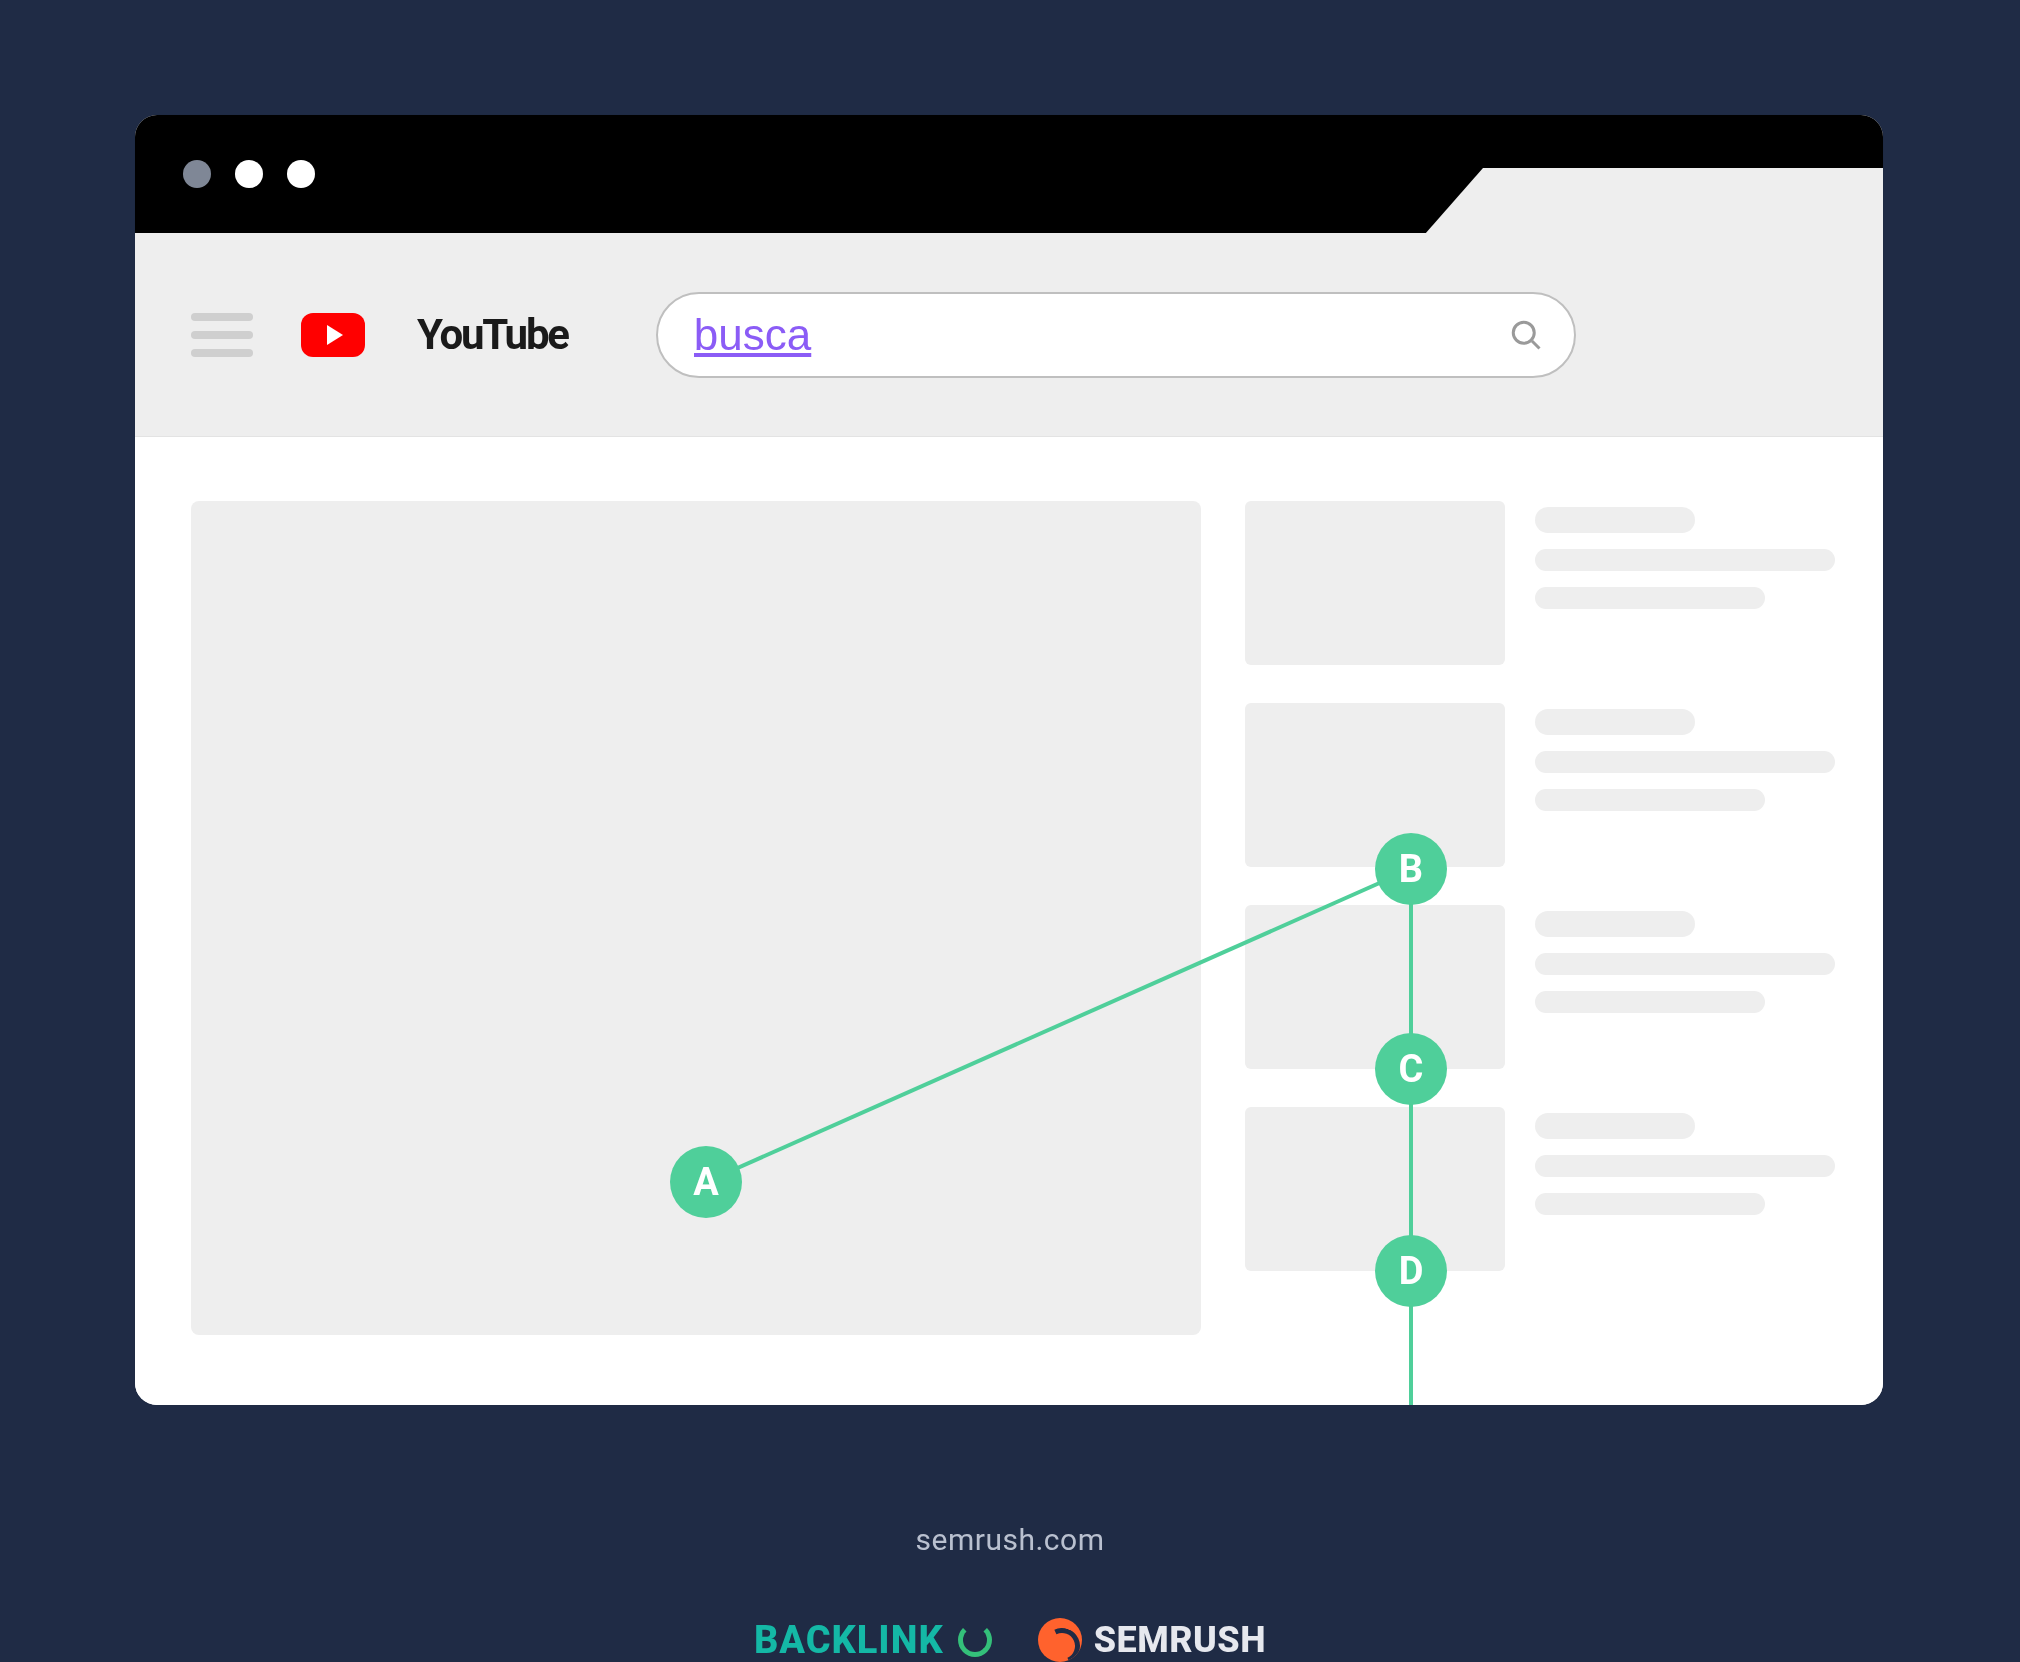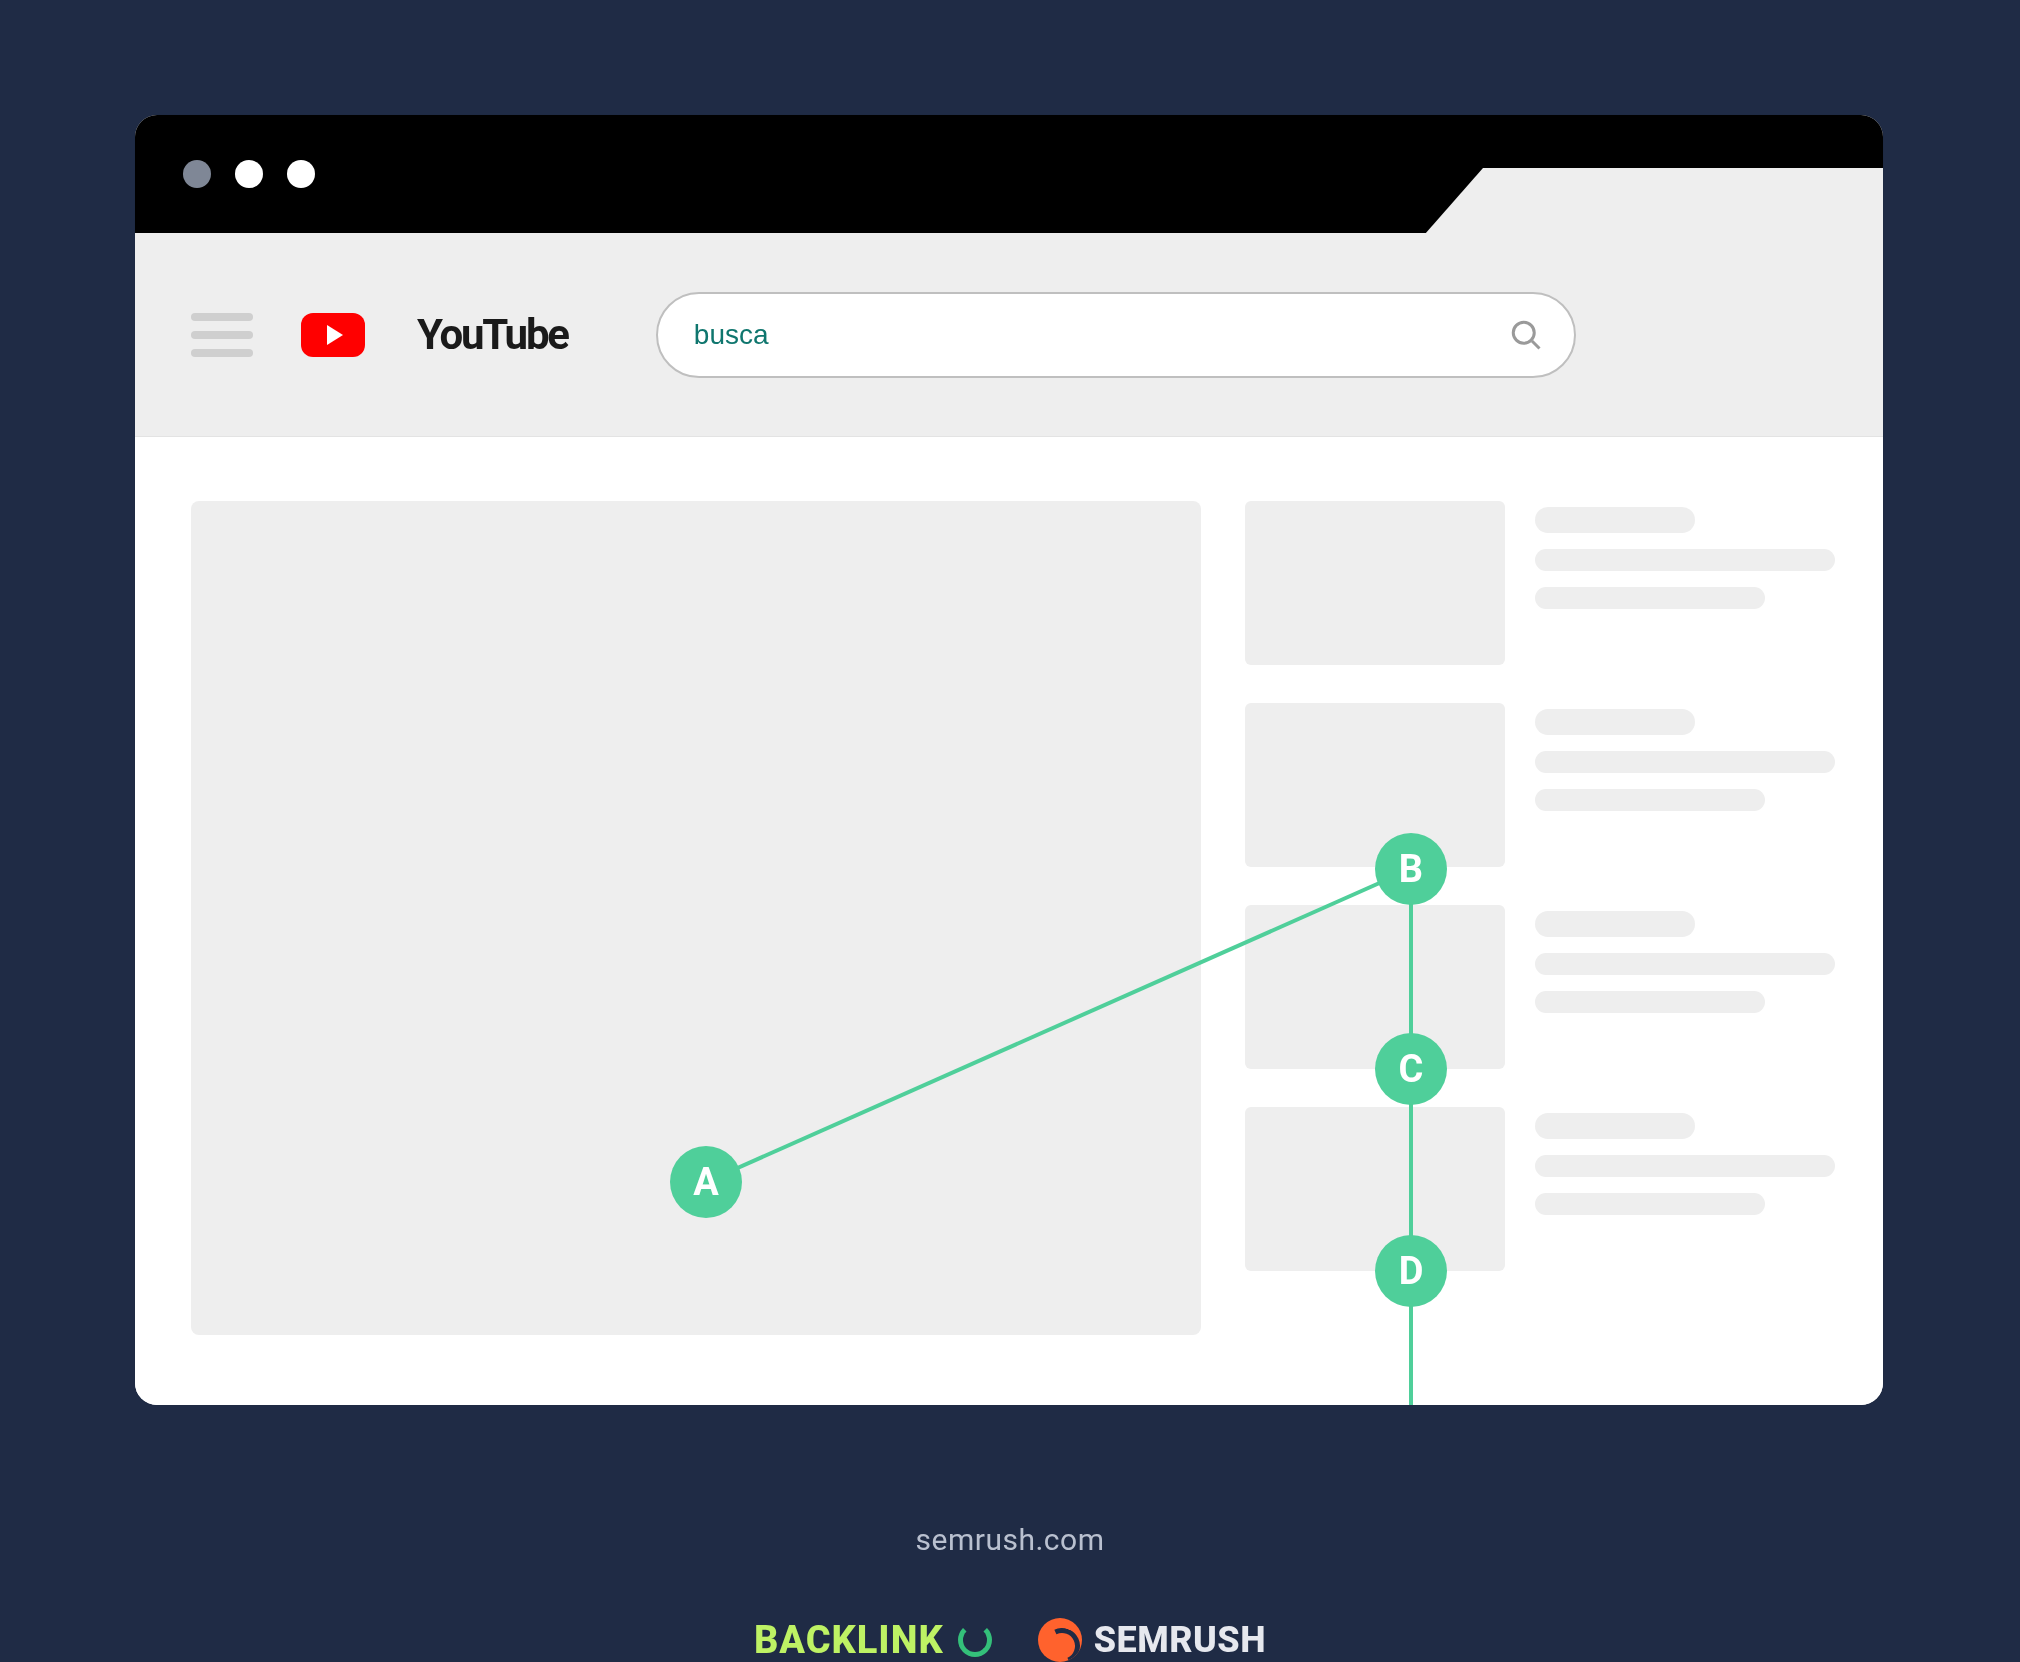--- a/index.html
+++ b/index.html
@@ -112,23 +112,24 @@
     background: #ffffff;
     display: flex;
     align-items: center;
     padding: 0 30px 0 36px;
     margin-left: 40px;
   }
   .search input {
     flex: 1;
     border: none;
     outline: none;
-    font-size: 28px;
-    color: #0f766e;
+    font-size: 44px;
+    color: #8b5cf6;
     background: transparent;
+    text-decoration: underline;
   }
   .search .mag {
     width: 36px; height: 36px;
     color: #9a9a9a;
   }
   .content {
     position: relative;
     padding: 64px 56px 70px 56px;
     display: flex;
     gap: 44px;
@@ -202,21 +203,21 @@
     padding: 0 100px 0 100px;
     color: #b9c0cf;
     flex-direction: column;
   }
   .footer .url { font-size: 30px; letter-spacing: 0.5px; }
   .brands { display: flex; align-items: center; gap: 46px; }
   .backlinko {
     font-size: 38px;
     font-weight: 800;
     letter-spacing: 1px;
-    color: #bef264;
+    color: #14b8a6;
     display: flex;
     align-items: center;
     gap: 12px;
     justify-content: flex-end;
   }
   .backlinko .ring {
     width: 34px; height: 34px;
     border: 5px solid #34c07a;
     border-top-color: transparent;
     border-radius: 50%;

